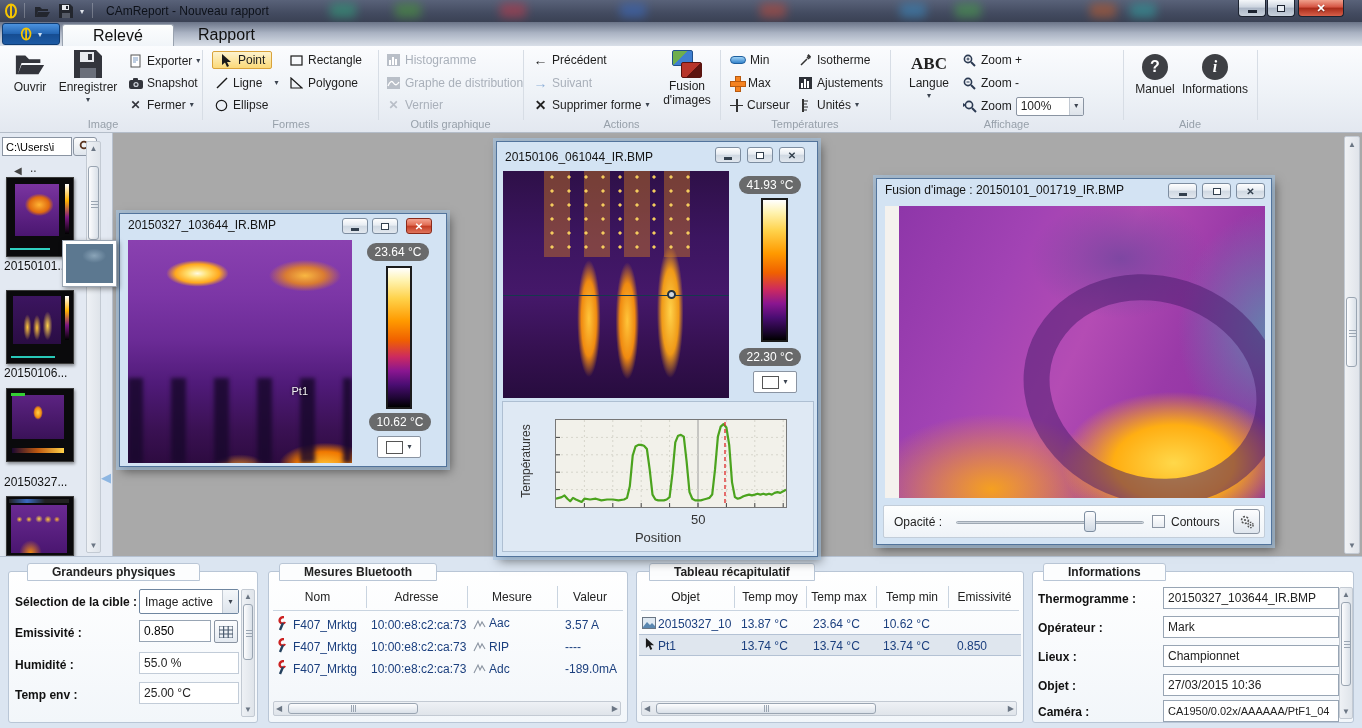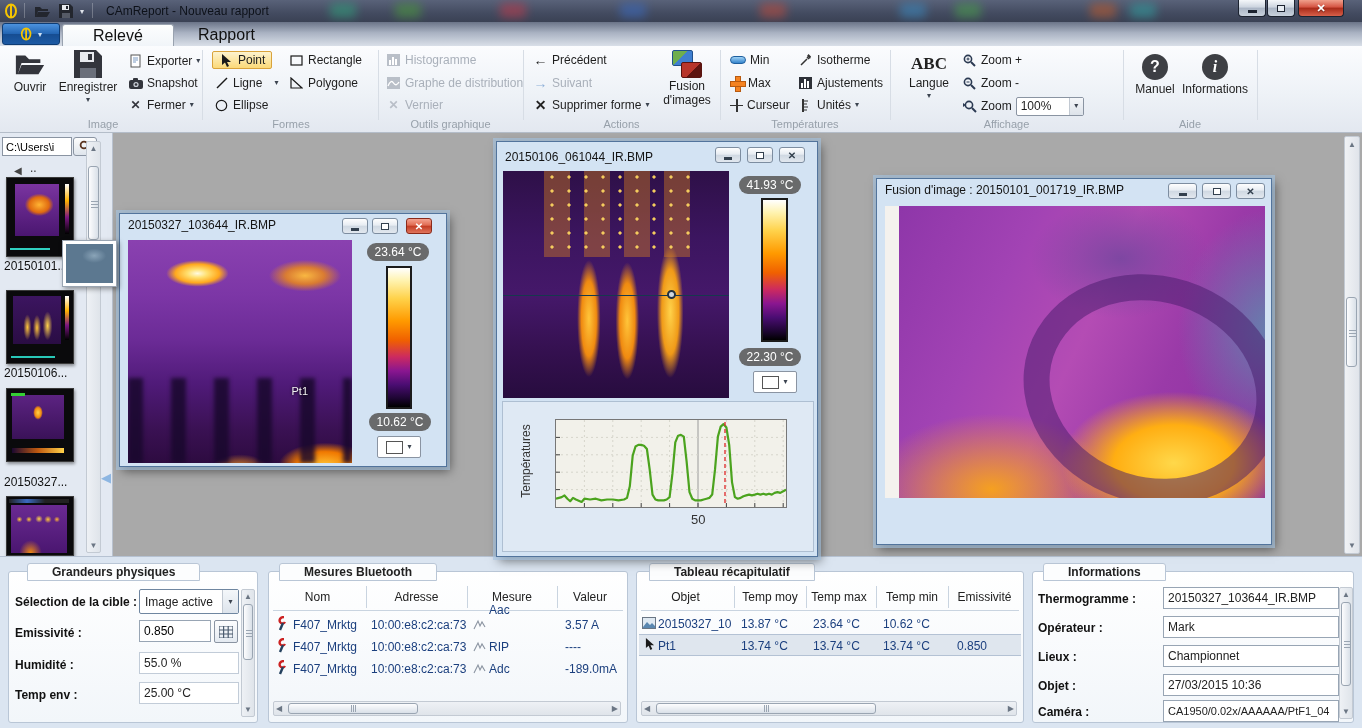--- a/index.html
+++ b/index.html
@@ -633,20 +633,21 @@
             <line x1="170.4" y1="83" x2="170.4" y2="87" stroke="#444"></line>
             <line x1="198.8" y1="83" x2="198.8" y2="87" stroke="#444"></line>
             <line x1="227.2" y1="83" x2="227.2" y2="87" stroke="#444"></line>
             <line x1="0" y1="17.4" x2="4" y2="17.4" stroke="#444"></line>
             <line x1="0" y1="34.8" x2="4" y2="34.8" stroke="#444"></line>
             <line x1="0" y1="52.2" x2="4" y2="52.2" stroke="#444"></line>
             <line x1="0" y1="69.6" x2="4" y2="69.6" stroke="#444"></line>
           </svg>
       </div>
       <span style="position:absolute;left:188px;top:110px;font-size:13px;color:#333">50</span>
+      <span class="xlab" style="left:0;top:128px">Position</span>
     </div>
   </div>
 
   <div class="cwin" style="left:119px;top:213px;width:328px;height:254px;z-index:20">
     <span class="title">20150327_103644_IR.BMP</span>
     <span class="cbtn3" style="right:78px;top:4px">
         <span class="gm"></span>
       </span>
     <span class="cbtn3" style="right:48px;top:4px">
         <span class="gr"></span>
@@ -675,20 +676,35 @@
       </span>
     <span class="cbtn3" style="right:40px;top:4px;width:29px">
         <span class="gr"></span>
       </span>
     <span class="cbtn3" style="right:6px;top:4px;width:29px">
         <span class="gx">✕</span>
       </span>
 
     <div class="img-fu"></div>
 
+    <div class="fubar">
+      <span style="position:absolute;left:10px;top:9px;font-size:12px;color:#222">Opacité :</span>
+      <div class="slider-track" style="left:72px;top:15px;width:188px"></div>
+      <div class="slider-thumb" style="left:200px;top:5px"></div>
+      <span class="chk" style="left:268px;top:9px"></span>
+      <span style="position:absolute;left:287px;top:9px;font-size:12px;color:#222">Contours</span>
+      <span class="gearbtn" style="left:349px;top:3px">
+        <svg width="16" height="16" viewBox="0 0 16 16">
+            <circle cx="6" cy="6" r="3.4" fill="none" stroke="#555" stroke-width="1.6" stroke-dasharray="2 1.4"></circle>
+            <circle cx="6" cy="6" r="1.1" fill="#555"></circle>
+            <circle cx="11.5" cy="11" r="2.6" fill="none" stroke="#555" stroke-width="1.4" stroke-dasharray="1.6 1.2"></circle>
+            <circle cx="11.5" cy="11" r="0.9" fill="#555"></circle>
+          </svg>
+      </span>
+    </div>
   </div>
 
   <div class="bottombar">
 
     <div class="gbox" style="left:8px;top:14px;width:250px;height:152px">
       <span class="gtab" style="left:18px">Grandeurs physiques</span>
       <span class="flabel" style="left:6px;top:23px">Sélection de la cible :</span>
       <span class="selbox" style="left:130px;top:17px;width:100px;height:25px">
         <span class="sval">Image active</span>
         <span class="sarr">
@@ -731,21 +747,21 @@
       <div>
         <span style="position:absolute;left:8px;top:44px"><svg width="14" height="15" viewBox="0 0 14 15">
               <path d="M7 1 C3 1 2 4 3 6 C4 8 7 8 8 6" fill="none" stroke="#cc2222" stroke-width="2.4"></path>
               <path d="M6 7 L3 14" stroke="#24415e" stroke-width="2.4"></path>
             </svg></span>
         <span class="tcell" style="left:24px;top:46px;width:72px">F407_Mrktg</span>
         <span class="tcell" style="left:102px;top:46px;width:95px">10:00:e8:c2:ca:73</span>
         <span style="position:absolute;left:204px;top:47px"><svg width="13" height="11" viewBox="0 0 13 11">
               <path d="M1 10 L5 2 L7 7 L9 3 L12 8" fill="none" stroke="#8a93a0" stroke-width="1.1"></path>
             </svg></span>
-        <span class="tcell" style="left:220px;top:31px;width:64px">Aac</span>
+        <span class="tcell" style="left:220px;top:44px;width:64px">Aac</span>
         <span class="tcell" style="left:296px;top:46px;width:58px">3.57 A</span>
       </div>
 
       <div>
         <span style="position:absolute;left:8px;top:66px"><svg width="14" height="15" viewBox="0 0 14 15">
               <path d="M7 1 C3 1 2 4 3 6 C4 8 7 8 8 6" fill="none" stroke="#cc2222" stroke-width="2.4"></path>
               <path d="M6 7 L3 14" stroke="#24415e" stroke-width="2.4"></path>
             </svg></span>
         <span class="tcell" style="left:24px;top:68px;width:72px">F407_Mrktg</span>
         <span class="tcell" style="left:102px;top:68px;width:95px">10:00:e8:c2:ca:73</span>

